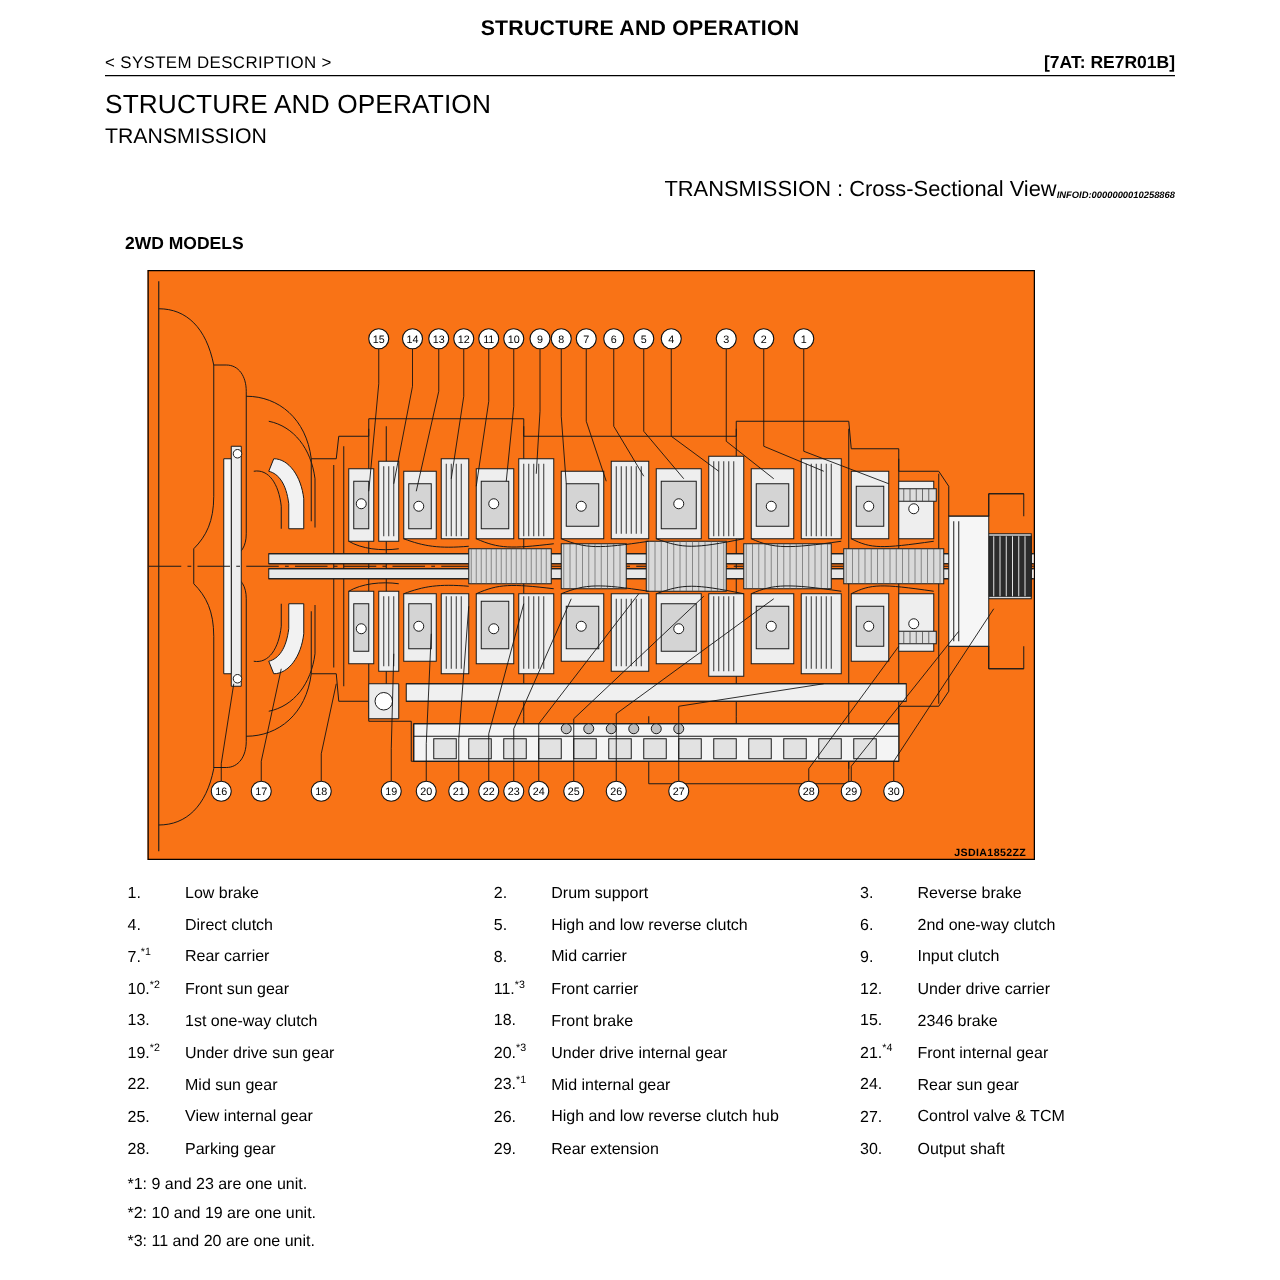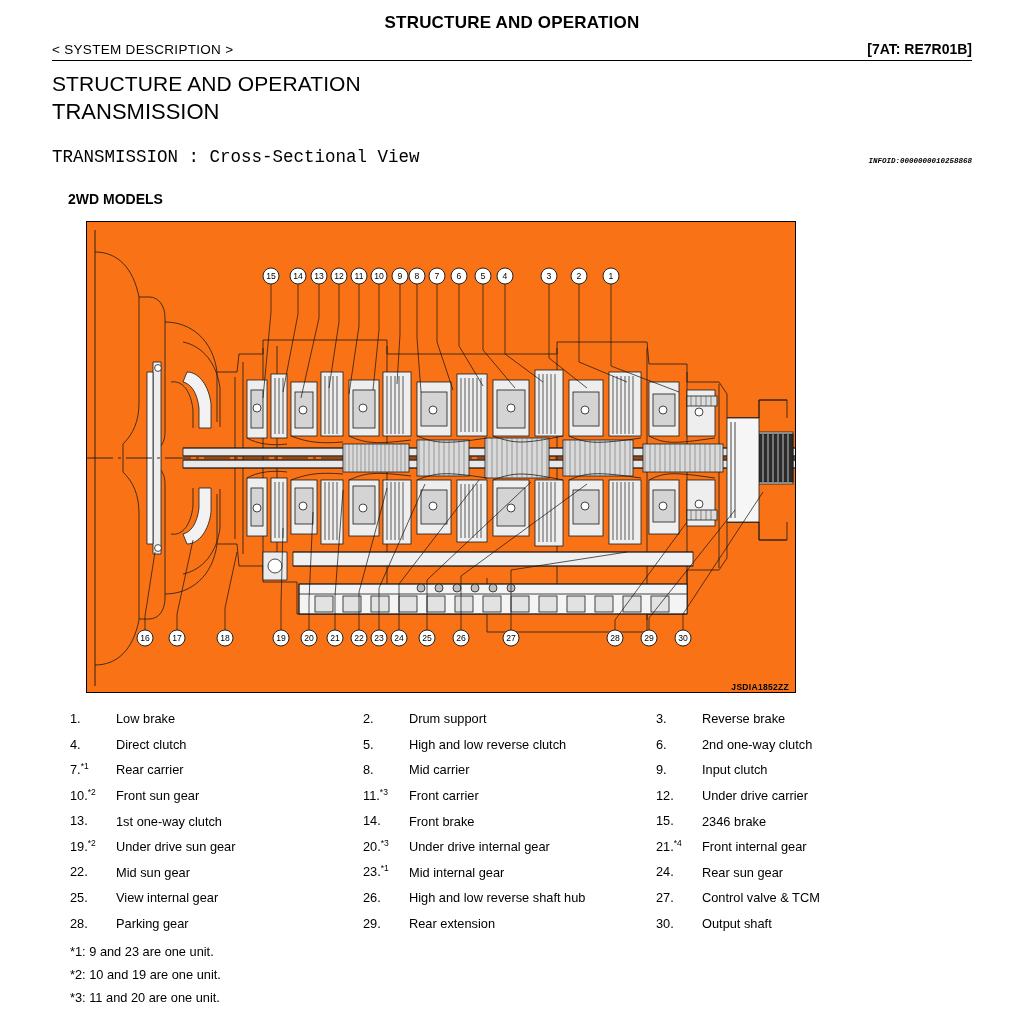--- a/index.html
+++ b/index.html
@@ -10,21 +10,21 @@
     background: #ffffff;
     font-family: "Liberation Sans", sans-serif;
     color: #000;
     position: relative;
     overflow: hidden;
   }
   .page {
     position: relative;
     width: 1024px;
     height: 1024px;
-    padding: 0 52px;
+    padding: 0 84px;
   }
   .doc-header {
     text-align: center;
     font-size: 17px;
     font-weight: bold;
     padding-top: 13px;
     letter-spacing: 0.2px;
   }
   .header-row {
     display: flex;
@@ -37,30 +37,29 @@
   }
   .sys-desc { font-size: 13.5px; letter-spacing: 0.3px; }
   .model-code { font-size: 14px; font-weight: bold; }
   h1.title {
     font-size: 21px;
     font-weight: normal;
     margin: 11px 0 0 0;
     letter-spacing: 0.1px;
   }
   h2.subtitle {
-    font-size: 22px;
+    font-size: 17px;
     font-weight: normal;
     margin: 3px 0 16px 0;
   }
   .section-row {
     display: flex;
     align-items: flex-end;
-    justify-content: space-between;
+    justify-content: flex-end;
     margin-top: 22px;
-    font-family: Liberation Mono, monospace;
   }
   h3.section {
     font-size: 17.5px;
     font-weight: normal;
     margin: 0;
   }
   .infoid {
     font-size: 7.5px;
     font-style: italic;
     font-weight: bold;
@@ -584,21 +583,21 @@
         <span class="legend-num"><span>12.</span><sup></sup></span>
         <span class="legend-label">Under drive carrier</span>
       </div>
     </div>
     <div class="legend-row">
       <div class="legend-cell">
         <span class="legend-num"><span>13.</span><sup></sup></span>
         <span class="legend-label">1st one-way clutch</span>
       </div>
       <div class="legend-cell">
-        <span class="legend-num"><span>14.</span><sup></sup></span>
+        <span class="legend-num"><span>18.</span><sup></sup></span>
         <span class="legend-label">Front brake</span>
       </div>
       <div class="legend-cell">
         <span class="legend-num"><span>15.</span><sup></sup></span>
         <span class="legend-label">2346 brake</span>
       </div>
     </div>
     <div class="legend-row">
       <div class="legend-cell">
         <span class="legend-num"><span>19.</span><sup>*2</sup></span>
@@ -627,21 +626,21 @@
         <span class="legend-label">Rear sun gear</span>
       </div>
     </div>
     <div class="legend-row">
       <div class="legend-cell">
         <span class="legend-num"><span>25.</span><sup></sup></span>
         <span class="legend-label">View internal gear</span>
       </div>
       <div class="legend-cell">
         <span class="legend-num"><span>26.</span><sup></sup></span>
-        <span class="legend-label">High and low reverse shaft hub</span>
+        <span class="legend-label">High and low reverse clutch hub</span>
       </div>
       <div class="legend-cell">
         <span class="legend-num"><span>27.</span><sup></sup></span>
         <span class="legend-label">Control valve &amp; TCM</span>
       </div>
     </div>
     <div class="legend-row">
       <div class="legend-cell">
         <span class="legend-num"><span>28.</span><sup></sup></span>
         <span class="legend-label">Parking gear</span>

